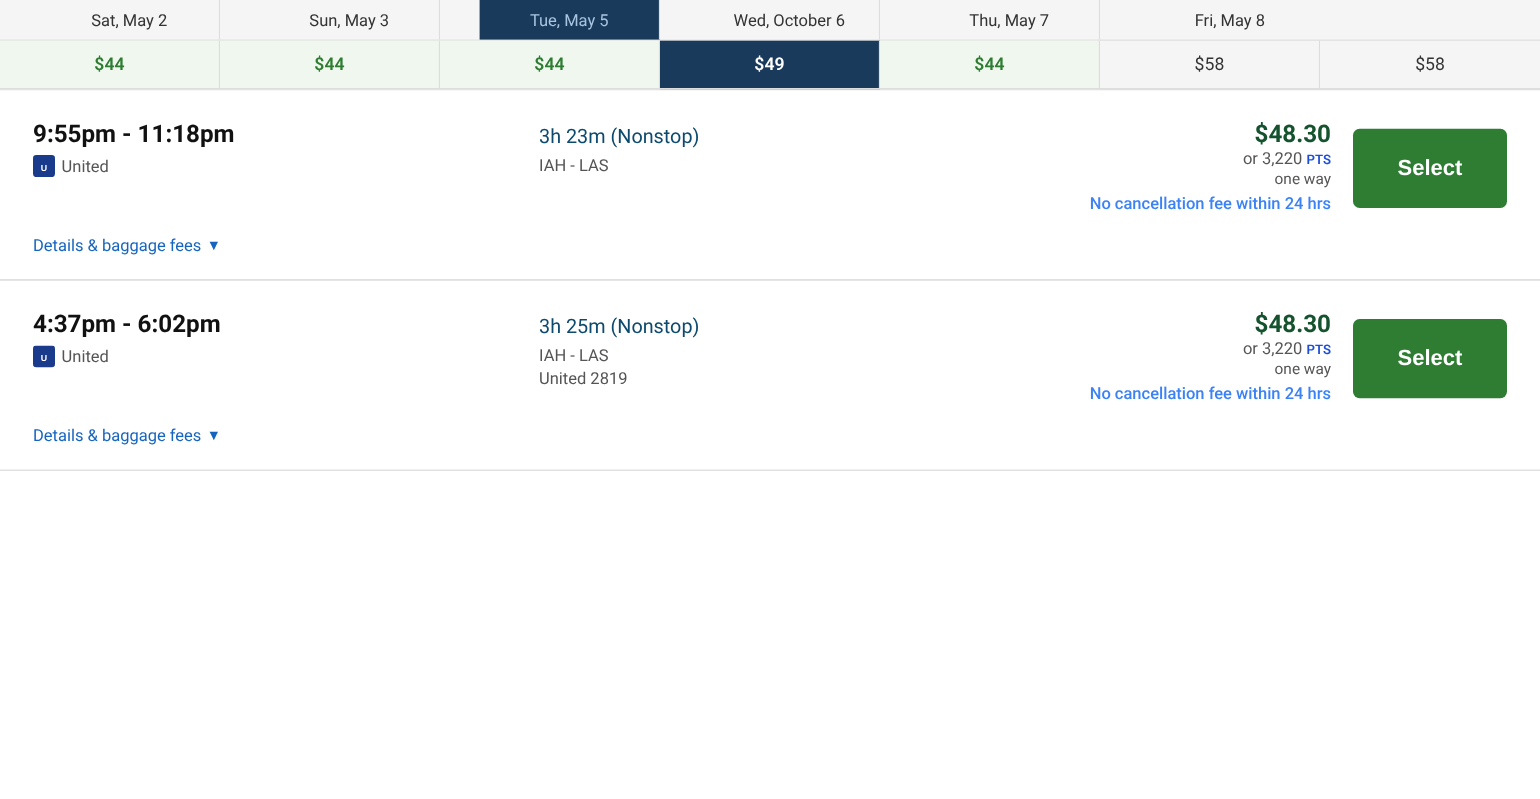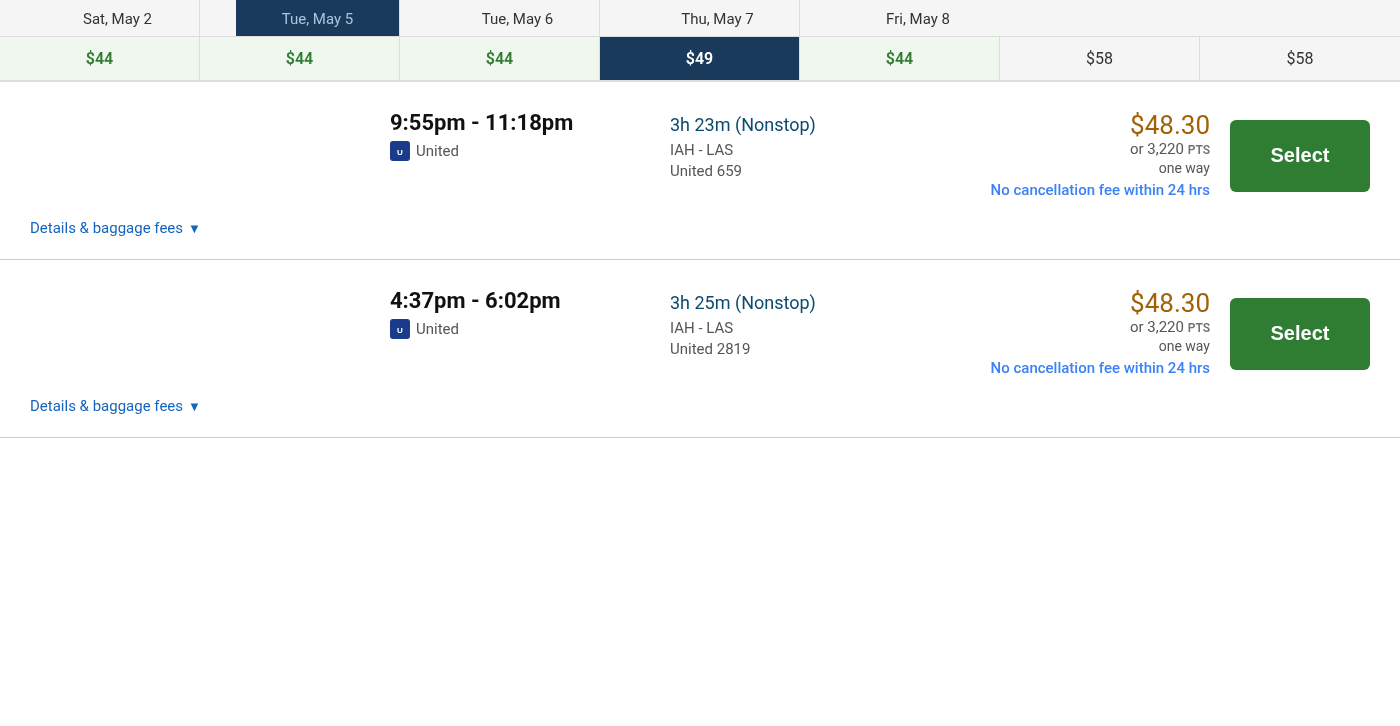--- a/index.html
+++ b/index.html
@@ -58,21 +58,21 @@
 
     
     .flight-card {
       padding: 28px 30px 0 30px;
       border-bottom: 1px solid #ccc;
       margin-bottom: 0;
     }
     .flight-main {
       display: flex;
       align-items: flex-start;
-      justify-content: flex-end;
+      justify-content: space-between;
     }
     .flight-left {
       flex: 0 0 280px;
     }
     .flight-times {
       font-size: 22px;
       font-weight: 700;
       color: #111;
       margin-bottom: 6px;
     }
@@ -112,32 +112,32 @@
       flex: 0 0 400px;
       display: flex;
       align-items: flex-start;
       justify-content: flex-end;
       gap: 20px;
     }
     .price-info {
       text-align: right;
     }
     .main-price {
-      font-size: 26px;
-      font-weight: 400;
-      color: #a16207;
+      font-size: 22px;
+      font-weight: 700;
+      color: #14532d;
     }
     .points-row {
       font-size: 15px;
       color: #555;
     }
     .points-row .pts {
       font-size: 12px;
       font-weight: 600;
-      color: #737373;
+      color: #1d4ed8;
       text-transform: uppercase;
     }
     .one-way {
       font-size: 14px;
       color: #555;
       margin-top: 2px;
     }
     .no-cancel {
       font-size: 15px;
       color: #3b82f6;
@@ -181,25 +181,28 @@
     }
   </style>
 </head>
 <body>
 
 <div class="top-bar">
   <div class="date-grid">
     <div class="date-cell">
       <div class="date-label">Sat, May 2</div>
     </div>
+    <div class="date-cell">
+      <div class="date-label">Sun, May 3</div>
+    </div>
     <div class="date-cell selected">
       <div class="date-label">Tue, May 5</div>
     </div>
     <div class="date-cell">
-      <div class="date-label">Tue, May 6</div>
+      <div class="date-label">Wed, October 6</div>
     </div>
     <div class="date-cell">
       <div class="date-label">Thu, May 7</div>
     </div>
     <div class="date-cell">
       <div class="date-label">Fri, May 8</div>
     </div>
   </div>
 
   <div class="price-row">
@@ -238,21 +241,20 @@
             <text x="10" y="14" text-anchor="middle" fill="white" font-size="8" font-family="sans-serif" font-weight="bold">U</text>
           </svg>
         </span>
         <span>United</span>
       </div>
     </div>
 
     <div class="flight-middle">
       <div class="duration-text">3h 23m (Nonstop)</div>
       <div class="route-text">IAH - LAS</div>
-      <div class="flight-num-text">United 659</div>
     </div>
 
     <div class="flight-right">
       <div class="price-info">
         <div class="main-price">$48.30</div>
         <div class="points-row">
           <span>or</span>
           <span>3,220</span>
           <span class="pts">PTS</span>
         </div>

